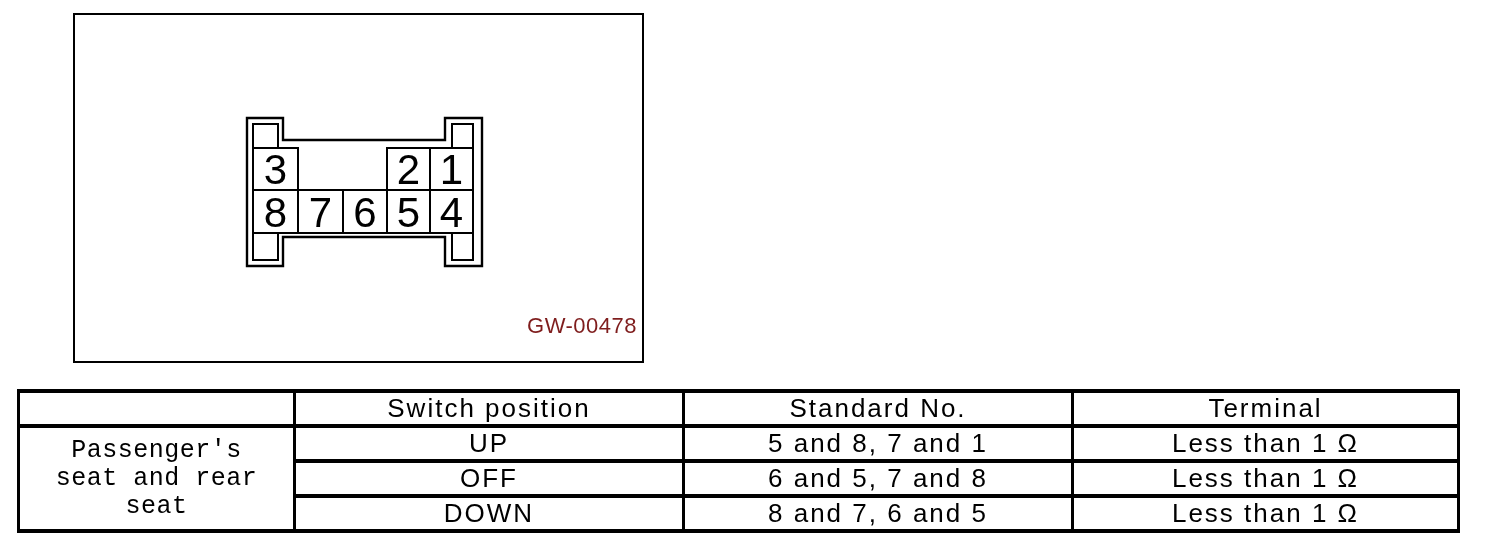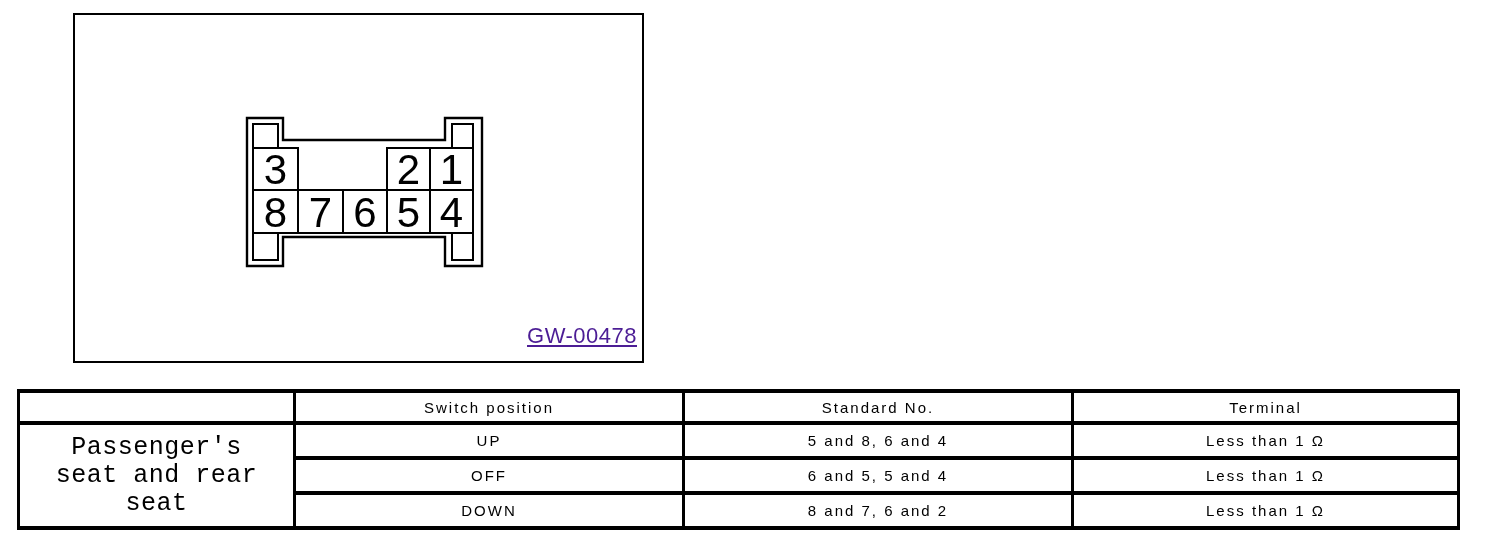--- a/index.html
+++ b/index.html
@@ -26,25 +26,24 @@
     background: #ffffff;
   }
   .figure-box svg {
     position: absolute;
     left: 0;
     top: 0;
   }
   .figure-caption {
     position: absolute;
     right: 5px;
-    bottom: 12px;
+    bottom: 22px;
     font-size: 22px;
     letter-spacing: 0.5px;
-    color: #4c1d95;
-    text-decoration: underline;
+    color: #7f1d1d;
   }
   .pin-digit {
     font-family: "Liberation Sans", sans-serif;
     font-size: 42px;
     fill: #000000;
   }
 
   
   .spec-table {
     position: absolute;
@@ -56,21 +55,21 @@
   }
   .spec-table th,
   .spec-table td {
     border: 3px solid #000000;
     border-top-width: 4px;
     border-bottom-width: 4px;
     text-align: center;
     vertical-align: middle;
     padding: 0;
     font-weight: normal;
-    font-size: 15px;
+    font-size: 26px;
     letter-spacing: 2px;
     background: #ffffff;
     overflow: hidden;
   }
   .spec-table th { height: 28px; }
   .spec-table td { height: 31px; }
   .row-group-cell {
     font-size: 25px !important;
     letter-spacing: 0.5px !important;
     line-height: 1.12;
@@ -122,27 +121,27 @@
   <tbody>
       <tr>
     <th></th>
     <th>Switch position</th>
     <th>Standard No.</th>
     <th>Terminal</th>
   </tr>
   <tr>
     <td class="row-group-cell" rowspan="3">Passenger's seat and rear seat</td>
     <td>UP</td>
-    <td>5 and 8, 6 and 4</td>
+    <td>5 and 8, 7 and 1</td>
     <td>Less than 1 Ω</td>
   </tr>
   <tr>
     <td>OFF</td>
-    <td>6 and 5, 5 and 4</td>
+    <td>6 and 5, 7 and 8</td>
     <td>Less than 1 Ω</td>
   </tr>
   <tr>
     <td>DOWN</td>
-    <td>8 and 7, 6 and 2</td>
+    <td>8 and 7, 6 and 5</td>
     <td>Less than 1 Ω</td>
   </tr>
 </tbody>
   </table>
 
 </body></html>

